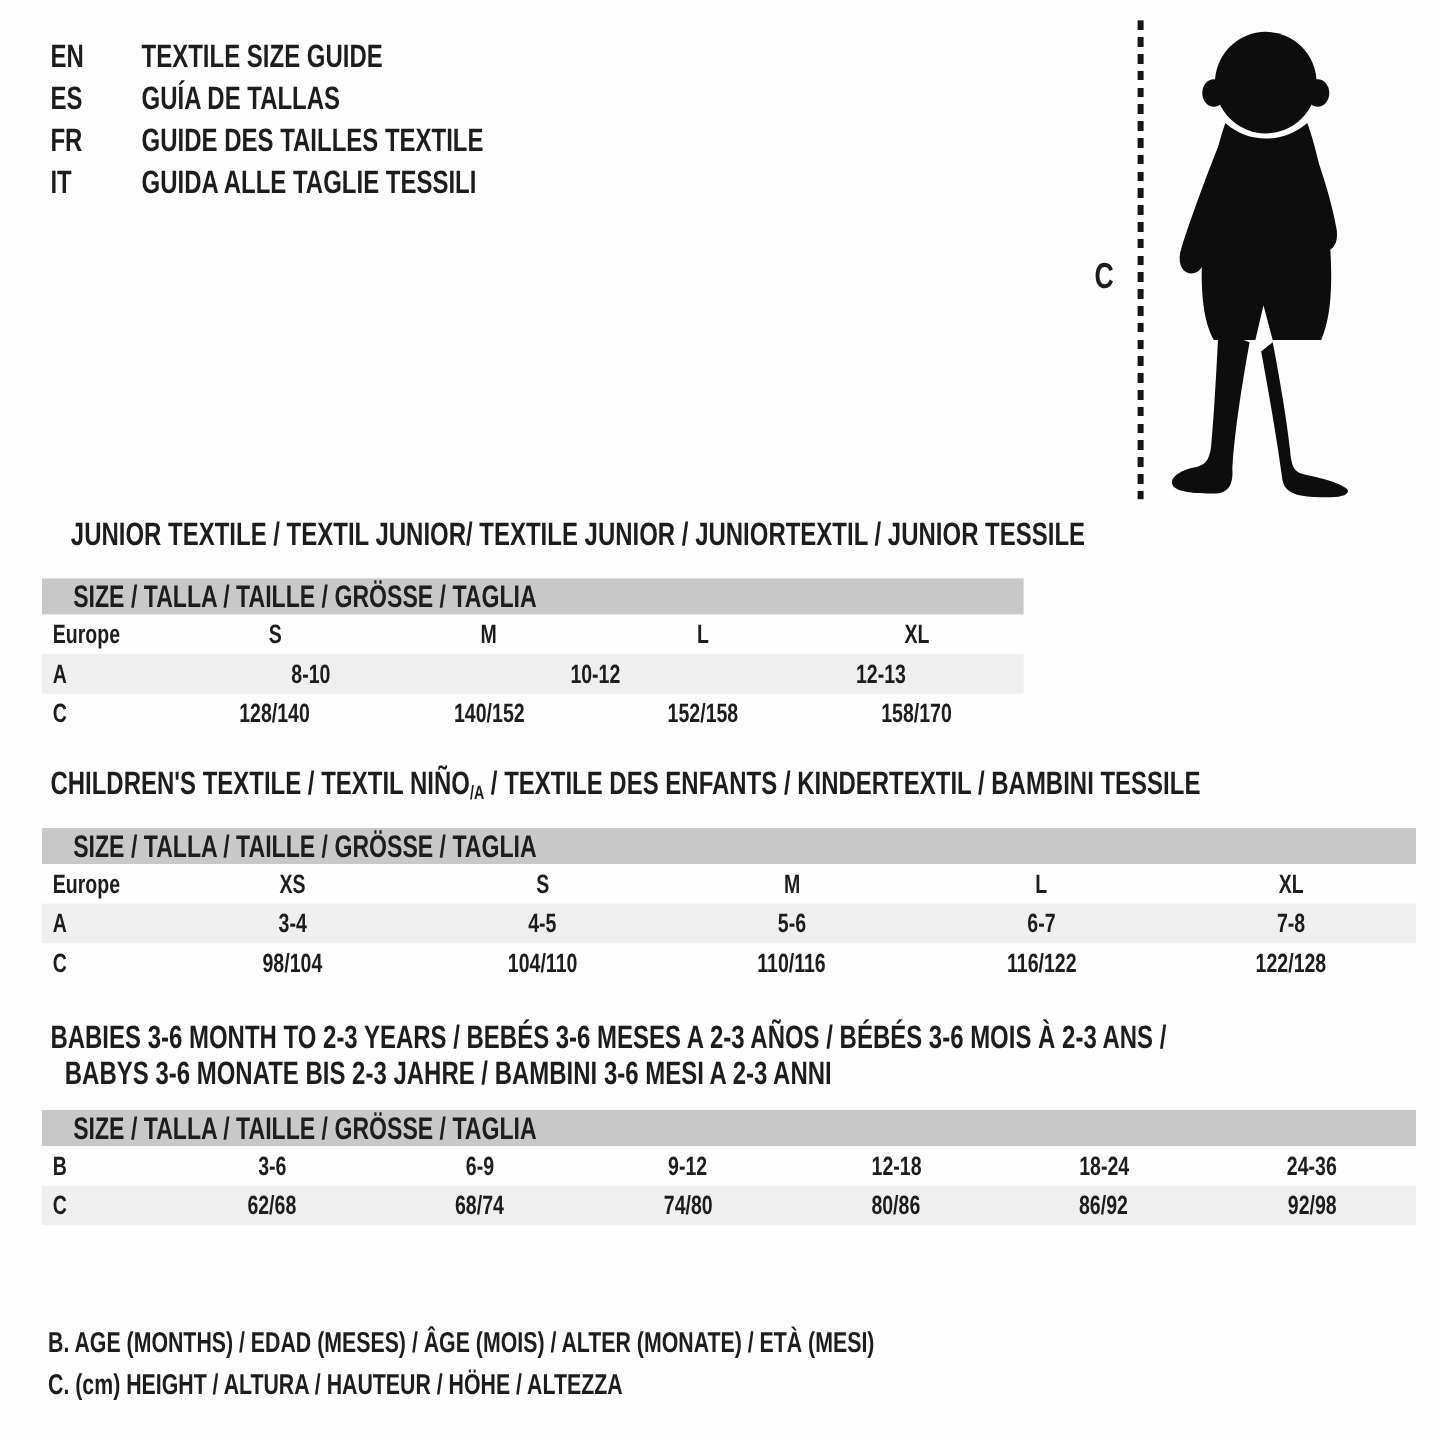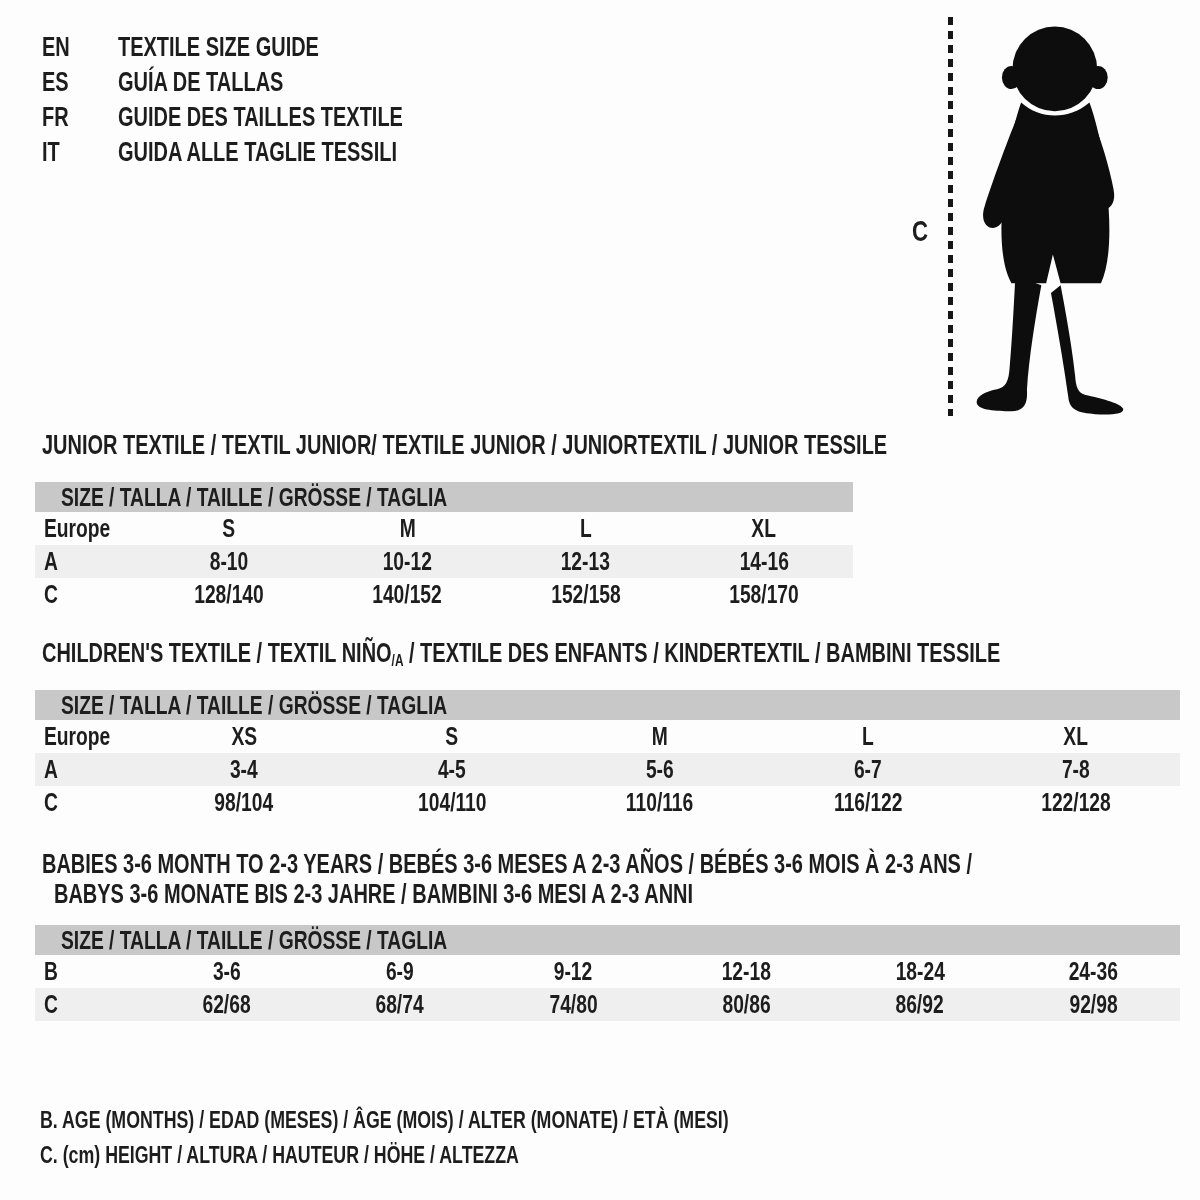--- a/index.html
+++ b/index.html
@@ -19,21 +19,21 @@
   .dash-line{left:948px;top:17px;width:5px;height:399px;
     background:repeating-linear-gradient(to bottom,#161616 0 8px,transparent 8px 14px);}
   .c-mark{left:912px;top:214px;font-size:30px;font-weight:700;}
   
   .sec-title{font-size:27px;font-weight:700;line-height:30px;left:42px;}
   .sub-part{font-size:16px;position:relative;top:4px;}
   
   .tbl{position:absolute;left:35px;}
   .thead{height:30px;line-height:30px;background:#c8c8c8;padding-left:26px;
     font-size:26px;font-weight:700;}
-  .trow{display:flex;height:33px;line-height:33px;font-size:26px;font-weight:700;}
+  .trow{display:flex;height:33px;line-height:33px;font-size:22px;font-weight:700;}
   .trow.alt{background:#efefef;}
   .tlbl{flex:0 0 96px;padding-left:9px;text-align:left;}
   .tcell{flex:1;text-align:center;}
   
   .legend-line{font-size:24px;font-weight:700;line-height:28px;left:40px;}
 </style>
 </head>
 <body>
 
 <div id="page">
@@ -65,40 +65,39 @@
       <ellipse cx="50" cy="66" rx="10" ry="12"></ellipse>
       <ellipse cx="140" cy="66" rx="10" ry="12"></ellipse>
       <path d="M60,92 C50,120 42,165 40,205 C38,242 42,266 50,280 L86,280 L93,250 L101,280 L143,280 C151,262 153,235 151,203 C149,165 142,122 131,92 C110,110 80,110 60,92 Z"></path>
       <path d="M58,102 C44,136 30,175 22,200 C16,218 28,227 37,220 C46,212 52,186 58,164 C63,146 69,128 75,114 Z"></path>
       <path d="M131,100 C143,130 152,160 156,182 C160,201 147,208 140,197 C134,188 130,168 126,150 C122,133 117,118 111,108 Z"></path>
       <path d="M54,272 C52,312 50,346 48,368 C47,382 44,388 35,390 C23,392 12,398 14,405 C16,412 34,413 50,413 C63,413 67,405 66,391 C68,358 75,315 81,282 Z"></path>
       <path d="M101,282 C108,318 114,355 116,375 C117,388 119,394 127,396 C141,399 162,404 166,410 C168,416 153,417 137,416 C120,415 110,412 109,398 C105,368 97,322 91,290 Z"></path>
     </g>
   </svg>
 
-  <div class="abs sec-title" style="top:430px;">
+  <div class="abs sec-title" style="top:430px;margin-left:17px;">
     <span class="cnd">JUNIOR TEXTILE / TEXTIL JUNIOR/ TEXTILE JUNIOR / JUNIORTEXTIL / JUNIOR TESSILE</span>
   </div>
   <div class="tbl" style="top:482px;width:818px;">
     <div class="thead">
       <span class="cnd">SIZE / TALLA / TAILLE / GRÖSSE / TAGLIA</span>
     </div>
     <div class="trow">
       <span class="tlbl"><span class="cnd">Europe</span></span>
       <span class="tcell"><span class="cndc">S</span></span>
       <span class="tcell"><span class="cndc">M</span></span>
       <span class="tcell"><span class="cndc">L</span></span>
       <span class="tcell"><span class="cndc">XL</span></span>
     </div>
     <div class="trow alt">
       <span class="tlbl"><span class="cnd">A</span></span>
       <span class="tcell"><span class="cndc">8-10</span></span>
       <span class="tcell"><span class="cndc">10-12</span></span>
       <span class="tcell"><span class="cndc">12-13</span></span>
-      <span class="tcell"><span class="cndc">14-16</span></span>
     </div>
     <div class="trow">
       <span class="tlbl"><span class="cnd">C</span></span>
       <span class="tcell"><span class="cndc">128/140</span></span>
       <span class="tcell"><span class="cndc">140/152</span></span>
       <span class="tcell"><span class="cndc">152/158</span></span>
       <span class="tcell"><span class="cndc">158/170</span></span>
     </div>
   </div>
 

